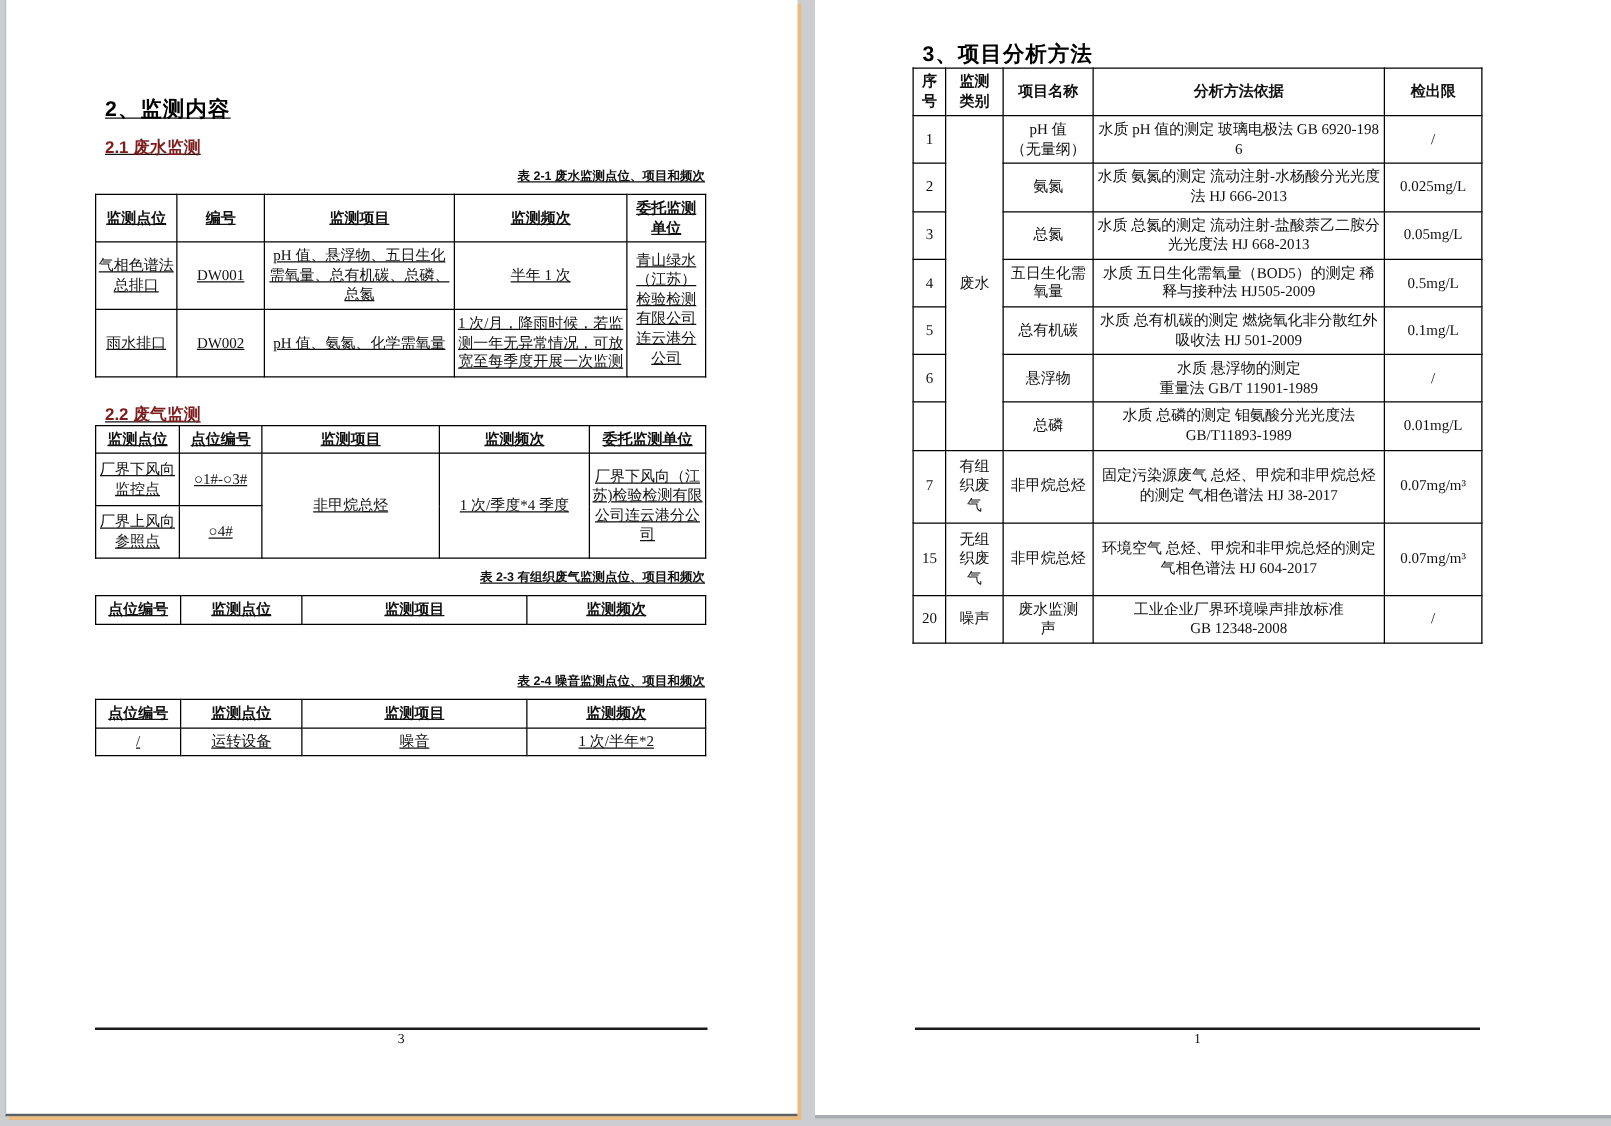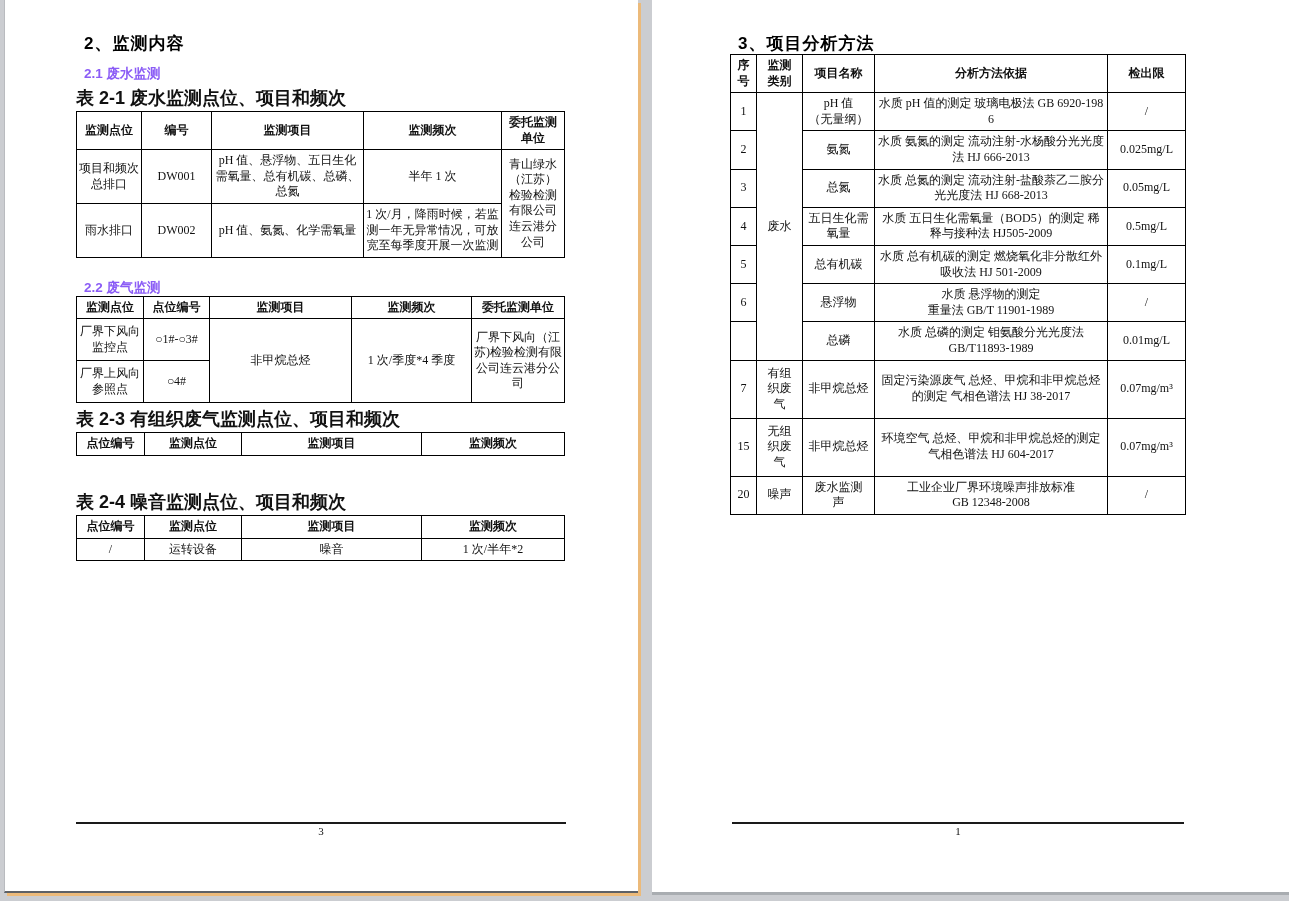--- a/index.html
+++ b/index.html
@@ -14,33 +14,33 @@
   .page-left {
     left:4px; width:634px; height:893px;
     border-left:1px solid #b9bbbf;
     border-bottom:2px solid #5d6166;
     box-shadow:3px 3px 0 #ecba7a;
   }
   .page-right {
     left:652px; width:637px; height:895px;
     border-bottom:3px solid #a9adb1;
   }
-  .content-l { padding:34px 0 0 71px; width:561px; }
+  .content-l { padding:78px 0 0 71px; width:561px;text-decoration:underline; }
   .content-r { padding:34px 0 0 78px; width:559px; }
   h1 {
     margin:0 0 0 8px; font-family:"Liberation Sans","DejaVu Sans",sans-serif;
     font-size:17px; font-weight:bold; color:#000; line-height:20px; letter-spacing:1px;
   }
   h2 {
     margin:12px 0 0 8px; font-family:"Liberation Sans","DejaVu Sans",sans-serif;
-    font-size:13.5px; font-weight:bold; color:#8b5cf6; line-height:16px;
+    font-size:13.5px; font-weight:bold; color:#7f1d1d; line-height:16px;
   }
   .tbl-title {
     margin:8px 0 5px 0; font-family:"Liberation Sans","DejaVu Sans",sans-serif;
-    font-size:18px; font-weight:bold; text-align:left; line-height:16px;
+    font-size:10px; font-weight:bold; text-align:right; line-height:16px;
   }
   .w488 { width:488px; }
   .w455 { width:455px; }
   table { border-collapse:collapse; table-layout:fixed; font-size:12px; }
   th,td {
     border:1px solid #000; text-align:center; vertical-align:middle;
     padding:3px 2px; line-height:1.3; word-break:break-all; white-space:pre-line;
     font-weight:normal;
   }
   th { font-weight:bold; font-family:"Liberation Sans","DejaVu Sans",sans-serif; }
@@ -85,21 +85,21 @@
       <tbody>
           <tr>
         <th>监测点位</th>
         <th>编号</th>
         <th>监测项目</th>
         <th>监测频次</th>
         <th>委托监测
 单位</th>
       </tr>
       <tr class="r1">
-        <td>项目和频次
+        <td>气相色谱法
 总排口</td>
         <td>DW001</td>
         <td>pH 值、悬浮物、五日生化需氧量、总有机碳、总磷、总氮</td>
         <td>半年 1 次</td>
         <td rowspan="2">青山绿水（江苏）检验检测有限公司连云港分公司</td>
       </tr>
       <tr>
         <td>雨水排口</td>
         <td>DW002</td>
         <td>pH 值、氨氮、化学需氧量</td>

